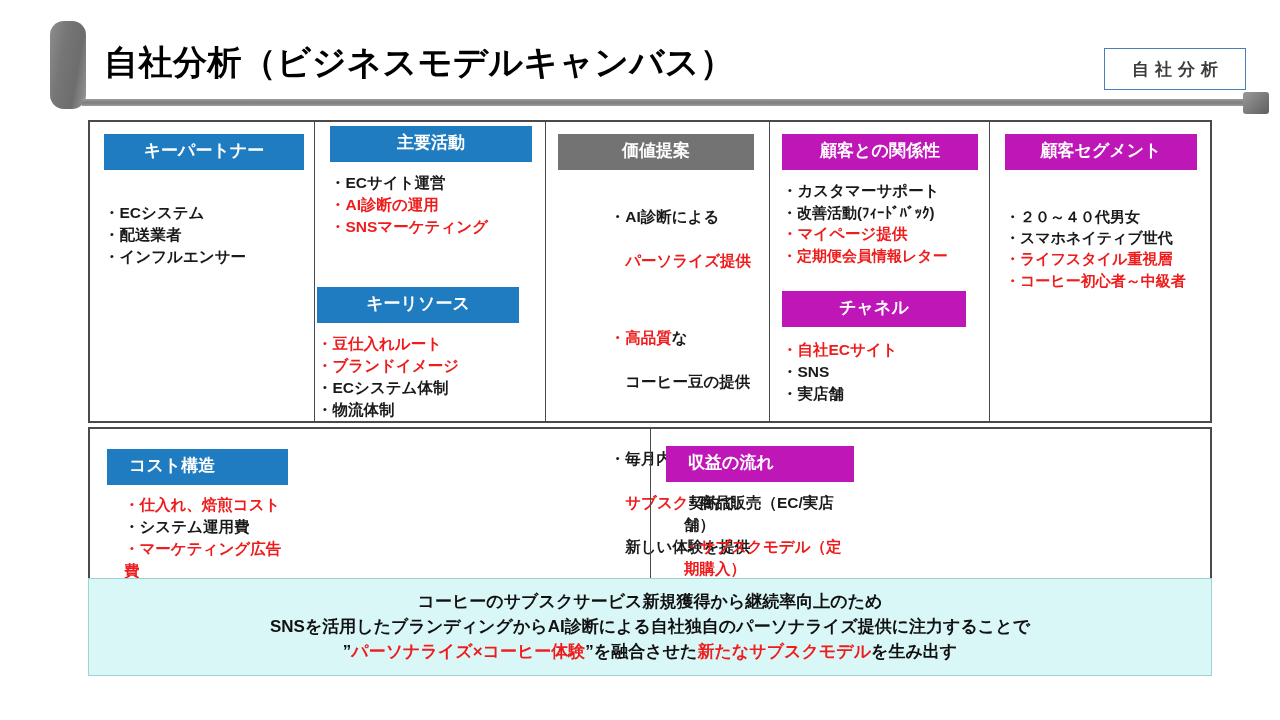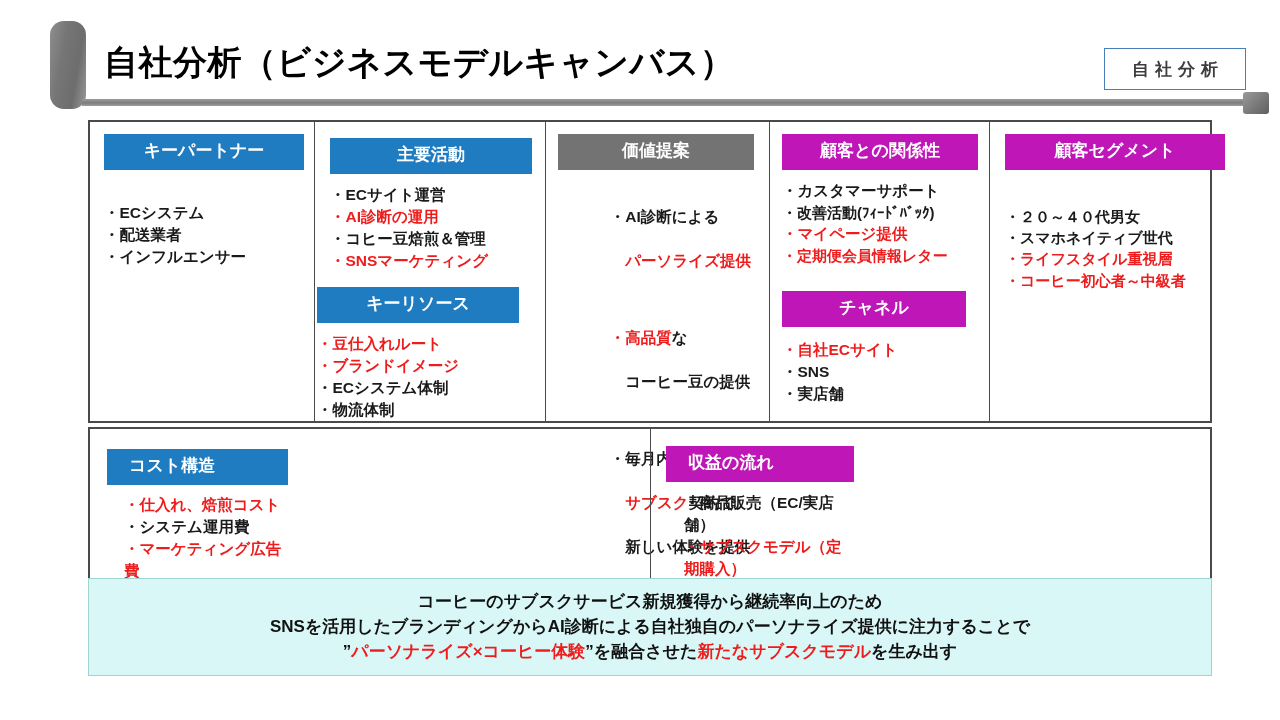--- a/index.html
+++ b/index.html
@@ -85,42 +85,42 @@
   .item.red { color: #ee1c1c; }
   .item .r { color: #ee1c1c; }
   .item .k { color: #1a1a1a; }
   .gap { height: 11px; }
 
   
   #sec-partners { left: 14px; top: 12px; width: 200px; }
   #sec-partners .sec-hd { width: 200px; }
   #sec-partners .items { margin-top: 32px; }
 
-  #sec-activities { left: 15px; top: 16px; width: 202px; }
+  #sec-activities { left: 15px; top: 4px; width: 202px; }
   #sec-activities .sec-hd { width: 202px; }
   #sec-activities .items { margin-top: 10px; }
 
   #sec-resources { left: 2px; top: 165px; width: 202px; }
   #sec-resources .sec-hd { width: 202px; }
   #sec-resources .items { margin-top: 10px; }
 
   #sec-value { left: 12px; top: 12px; width: 196px; }
   #sec-value .sec-hd { width: 196px; }
   #sec-value .items { margin-top: 14px; }
 
   #sec-relations { left: 12px; top: 12px; width: 196px; }
   #sec-relations .sec-hd { width: 196px; }
   #sec-relations .items { margin-top: 10px; }
 
   #sec-channels { left: 12px; top: 169px; width: 184px; }
   #sec-channels .sec-hd { width: 184px; }
   #sec-channels .items { margin-top: 12px; }
 
   #sec-segments { left: 15px; top: 12px; width: 192px; }
-  #sec-segments .sec-hd { width: 220px; }
+  #sec-segments .sec-hd { width: 192px; }
   #sec-segments .items { margin-top: 36px; }
   #sec-segments .item { font-size: 15px; }
 
   #sec-cost { left: 17px; top: 20px; width: 181px; }
   #sec-cost .sec-hd { width: 181px; text-align: left; padding-left: 22px; }
   #sec-cost .items { margin-top: 9px; margin-left: 17px; }
 
   #sec-revenue { left: 15px; top: 17px; width: 188px; }
   #sec-revenue .sec-hd { width: 188px; text-align: left; padding-left: 22px; }
   #sec-revenue .items { margin-top: 10px; margin-left: 18px; }
@@ -167,21 +167,20 @@
         </div>
       </div>
     </div>
 
     <div class="gcol c2">
       <div class="sec" id="sec-activities">
         <div class="sec-hd hd-blue">主要活動</div>
         <div class="items">
           <div class="item">・ECサイト運営</div>
           <div class="item red">・AI診断の運用</div>
-          <div class="item">・コヒー豆焙煎＆管理</div>
           <div class="item red">・SNSマーケティング</div>
         </div>
       </div>
       <div class="sec" id="sec-resources">
         <div class="sec-hd hd-blue">キーリソース</div>
         <div class="items">
           <div class="item red">・豆仕入れルート</div>
           <div class="item red">・ブランドイメージ</div>
           <div class="item">・ECシステム体制</div>
           <div class="item">・物流体制</div>

